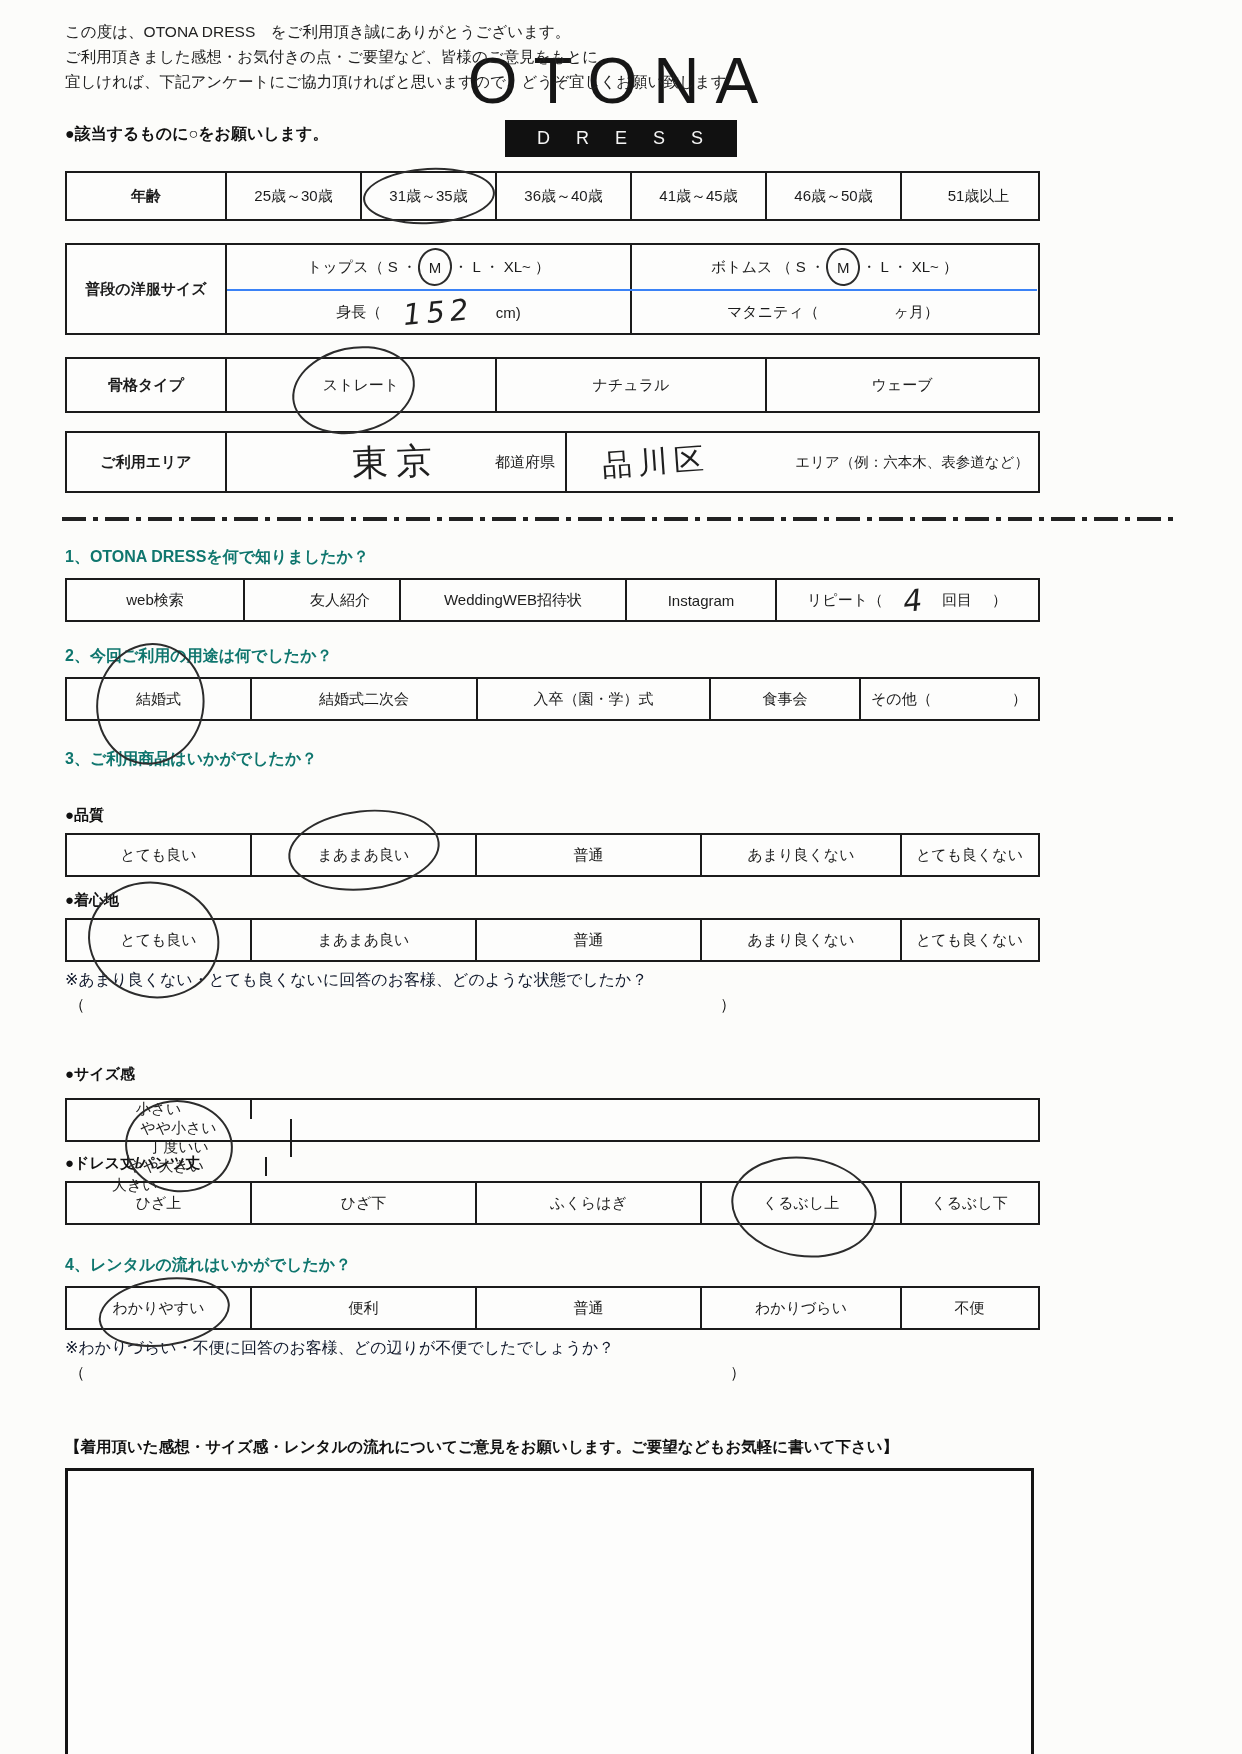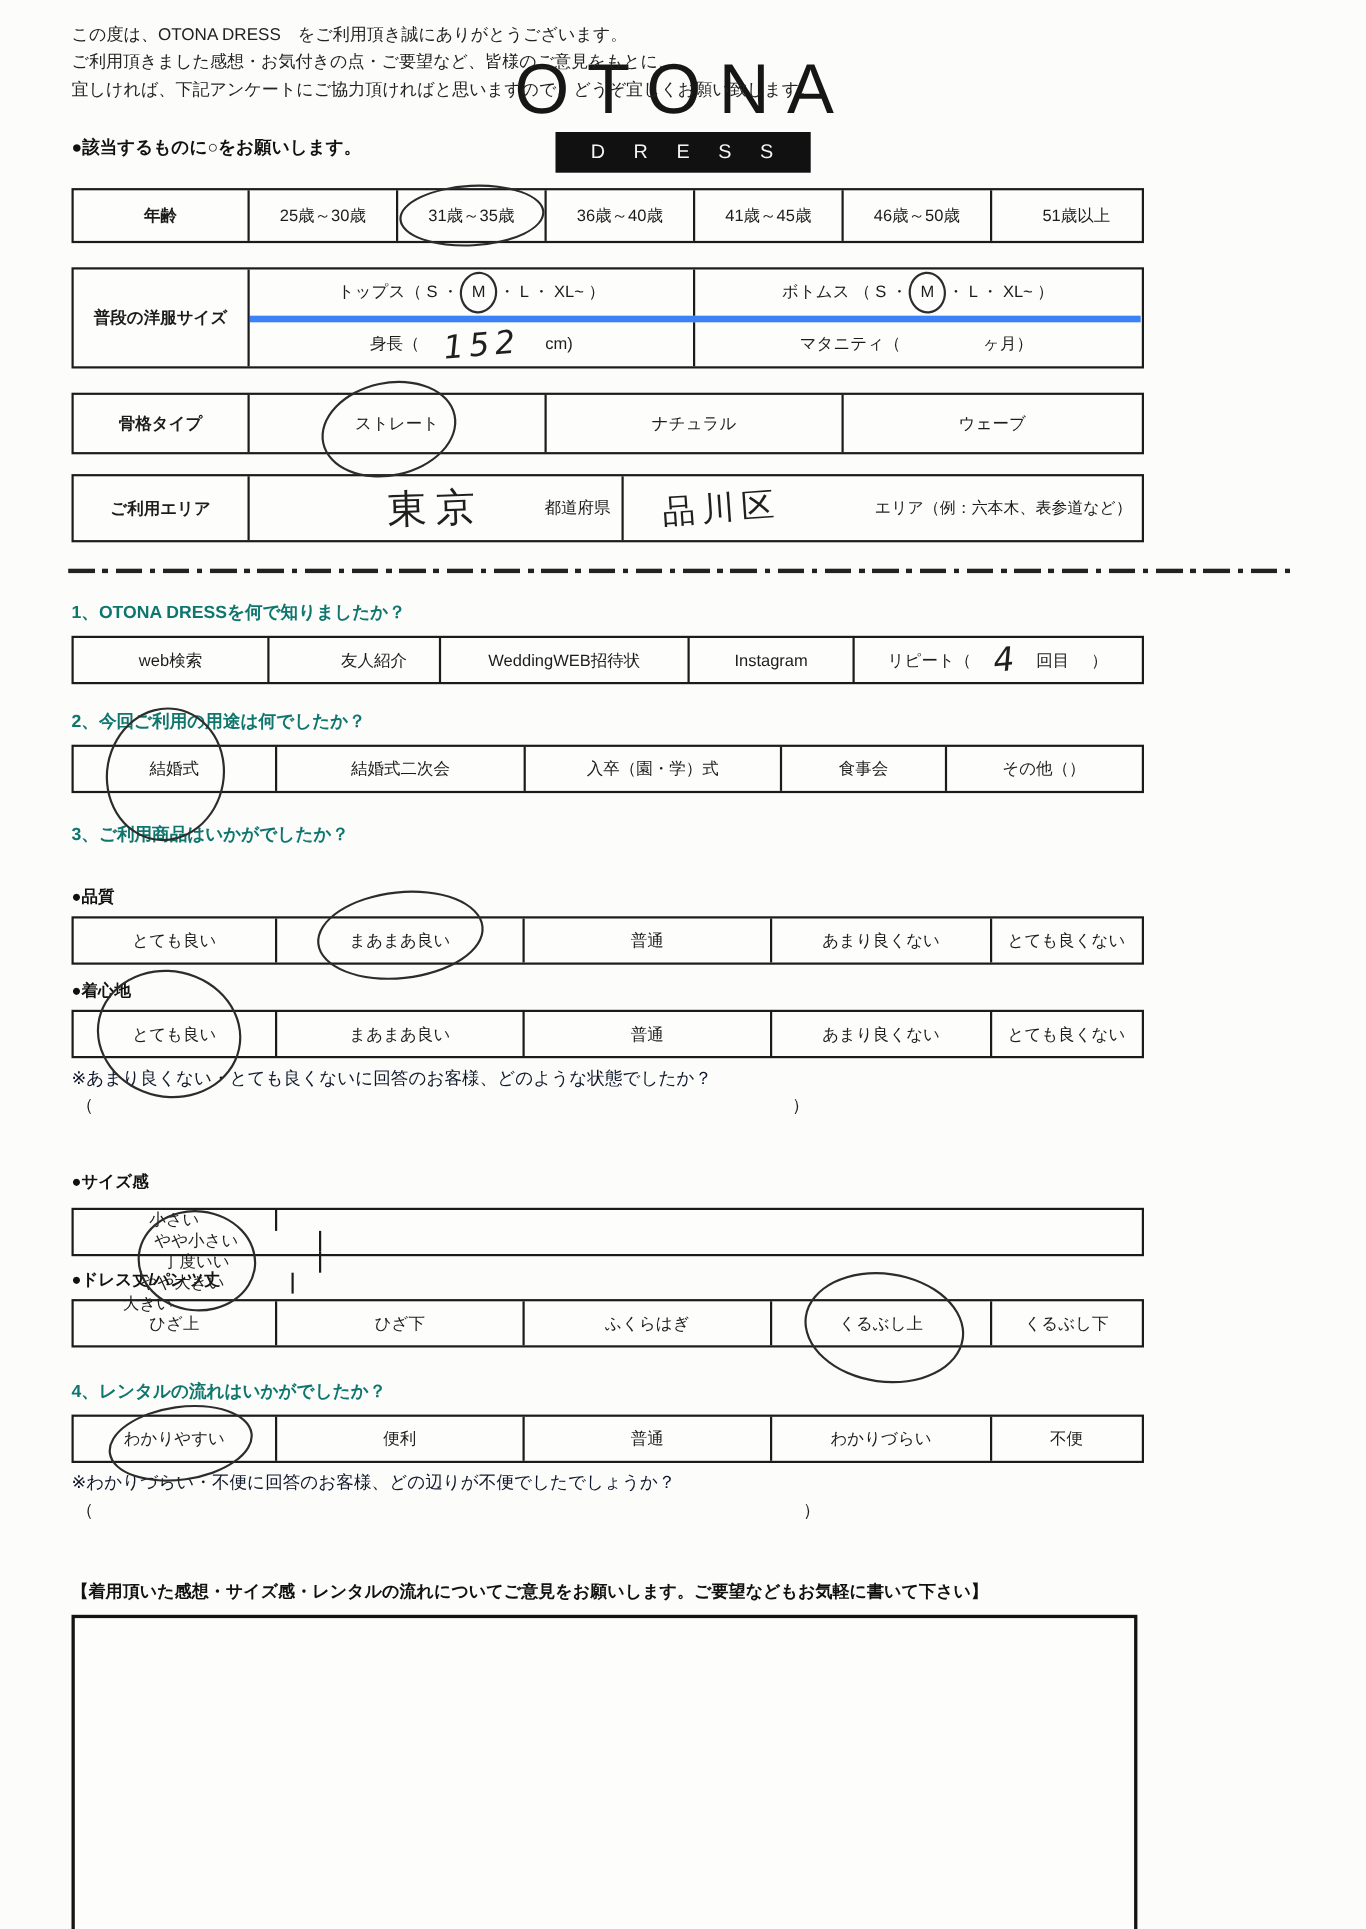--- a/index.html
+++ b/index.html
@@ -124,21 +124,21 @@
           <span>46歳～50歳</span>
         </div>
       <div class="cell" style="width:130px;padding-left:23px;">
           <span>51歳以上</span>
         </div>
     </div>
 
     <div class="tbl" style="margin-top:22px;height:88px;">
       <div class="cell label" style="width:160px;">普段の洋服サイズ</div>
       <div style="width:810px;display:flex;flex-direction:column;">
-        <div style="display:flex;height:44px;border-bottom:6px solid #3b82f6;">
+        <div style="display:flex;height:44px;border-bottom:2px solid #3b82f6;">
           <div class="cell" style="width:405px;height:100%;gap:4px;">
             <span>トップス（ S ・</span>
             <span style="position:relative;padding:0 8px;">
               <span>M</span>
               <i class="circle" style="width:30px;height:34px;transform:translate(-50%,-50%) rotate(8deg);"></i>
             </span>
             <span>・ L ・ XL~ ）</span>
           </div>
           <div class="cell" style="width:405px;height:100%;gap:4px;border-right:none;">
             <span>ボトムス （ S ・</span>
@@ -221,21 +221,21 @@
       </div>
       <div class="cell" style="width:226px;">
           <span>結婚式二次会</span>
         </div>
       <div class="cell" style="width:233px;">
           <span>入卒（園・学）式</span>
         </div>
       <div class="cell" style="width:150px;">
           <span>食事会</span>
         </div>
-      <div class="cell" style="width:176px;padding:0 10px;">
+      <div class="cell" style="width:176px;justify-content:space-between;padding:0 10px;">
         <span>その他（</span>
         <span>）</span>
       </div>
     </div>
 
     <div class="q-title" style="margin-top:28px;">3、ご利用商品はいかがでしたか？</div>
 
     <div class="bullet-label" style="margin-top:36px;">●品質</div>
     <div class="tbl" style="margin-top:8px;height:40px;">
       <div class="cell" style="width:185px;">

